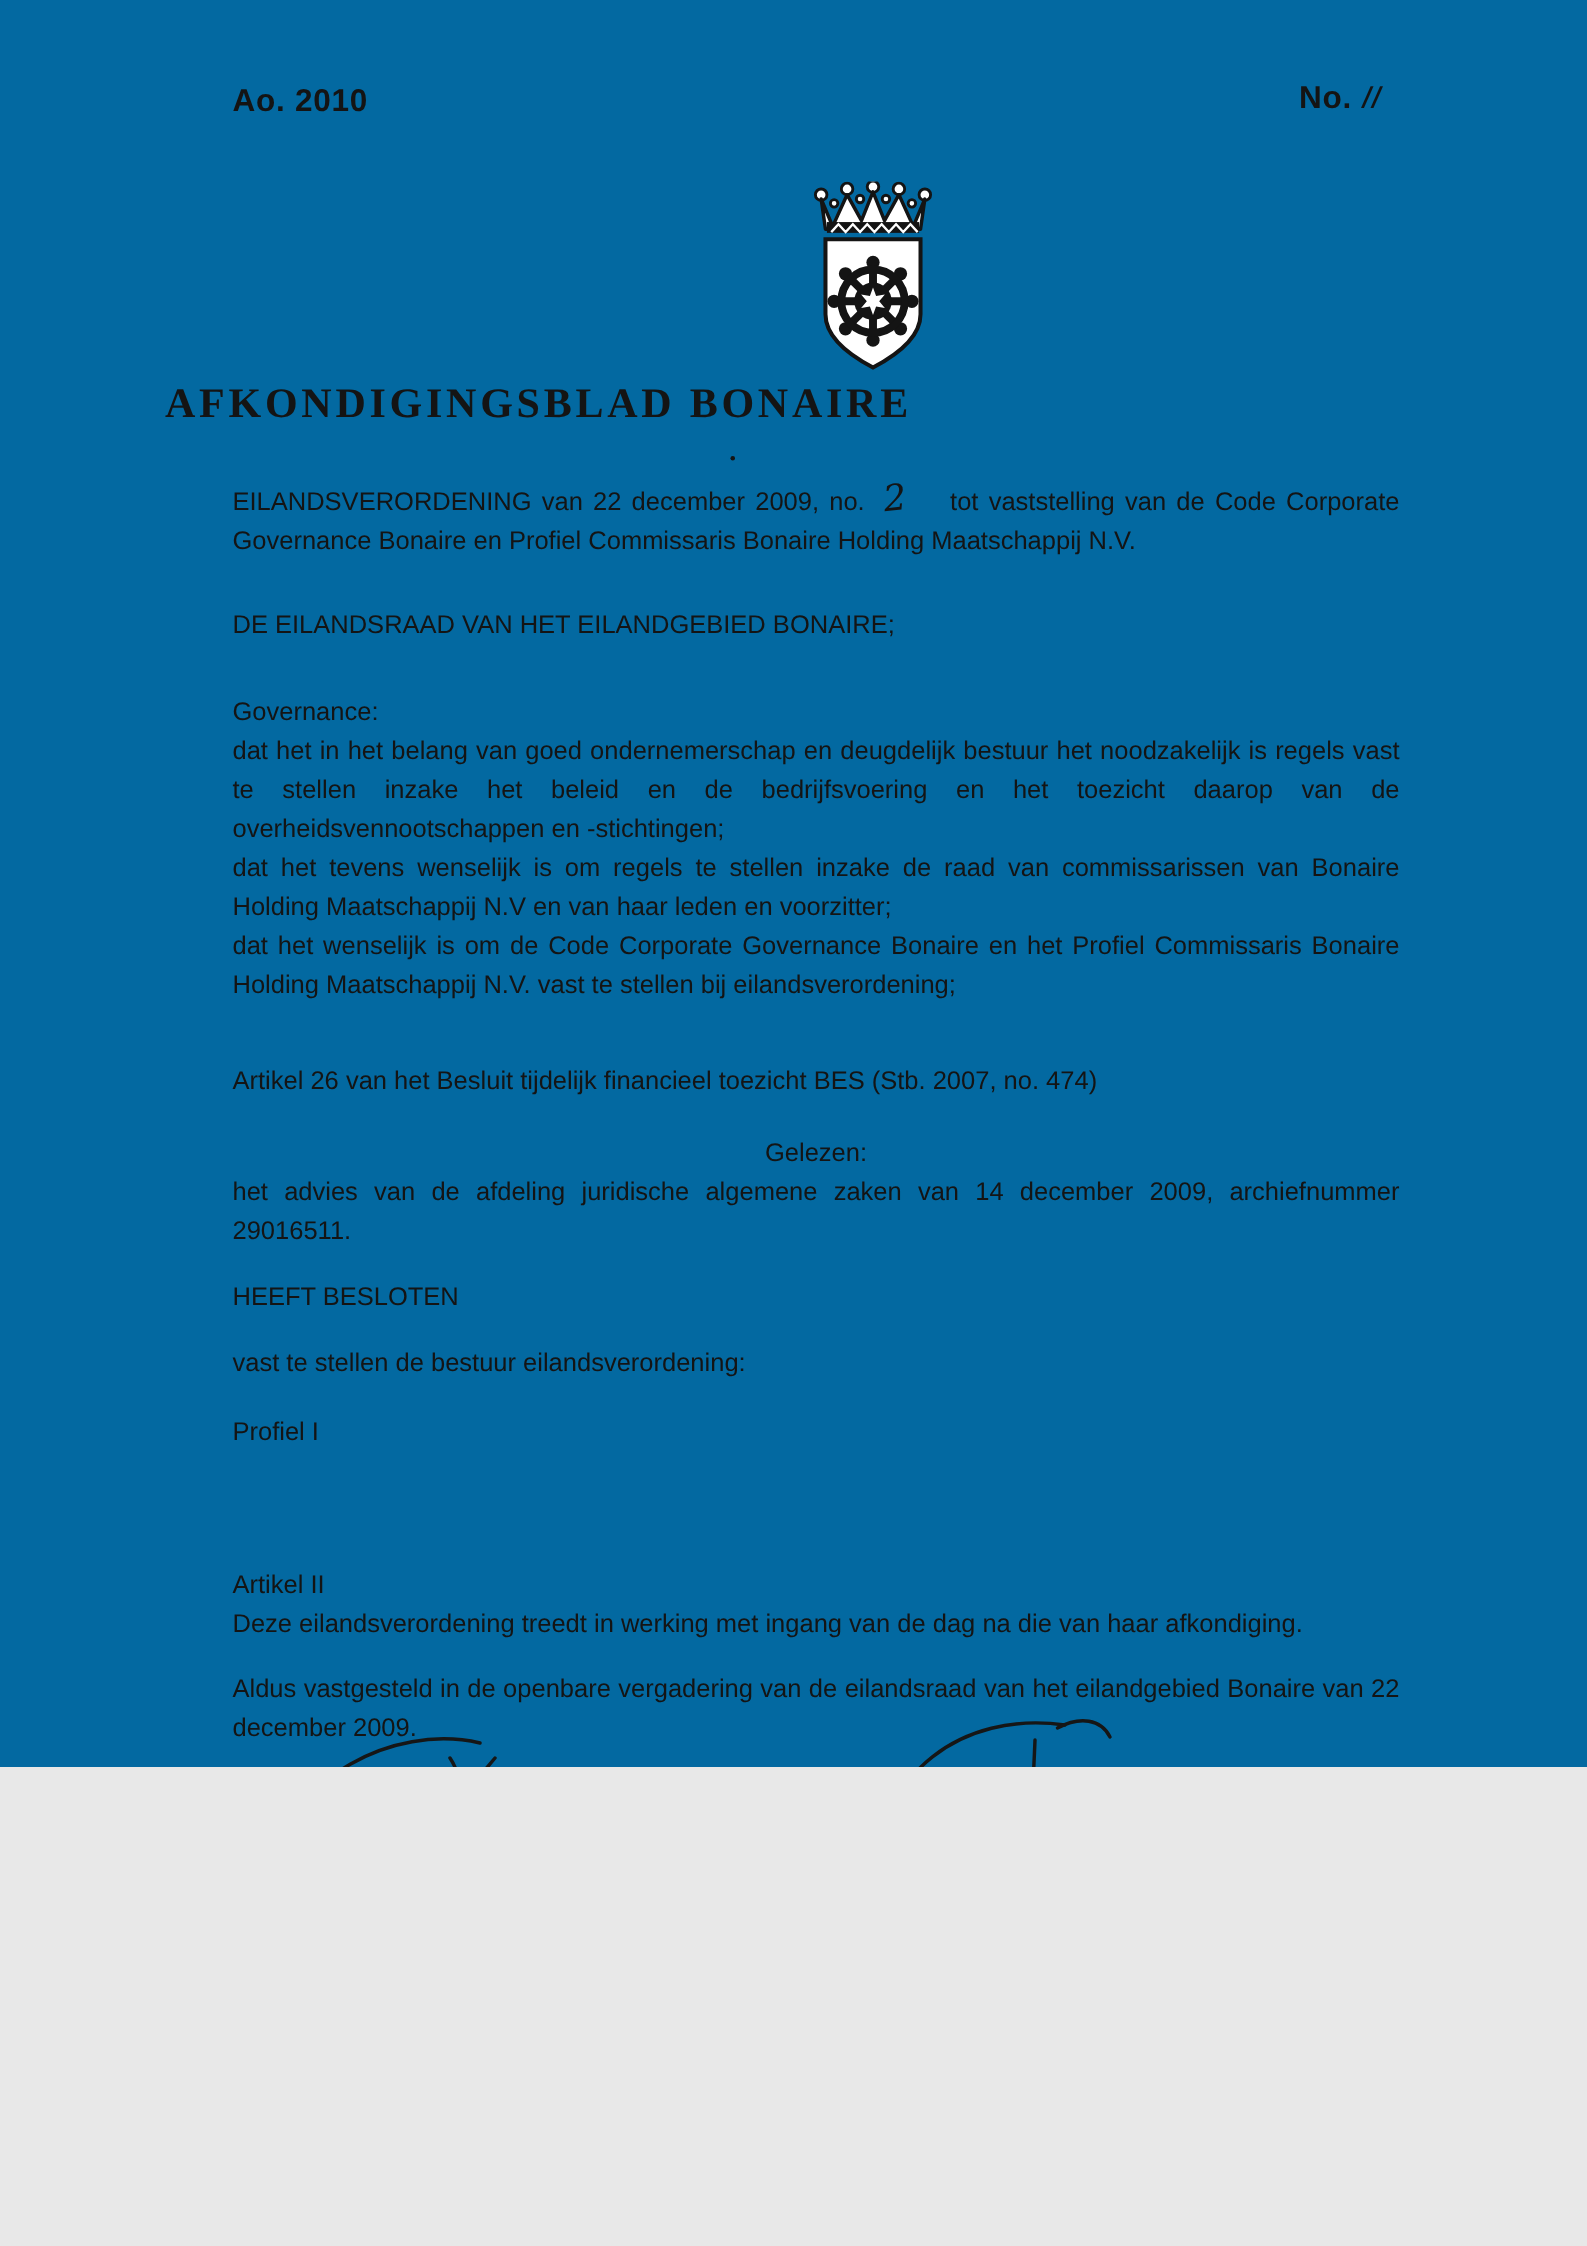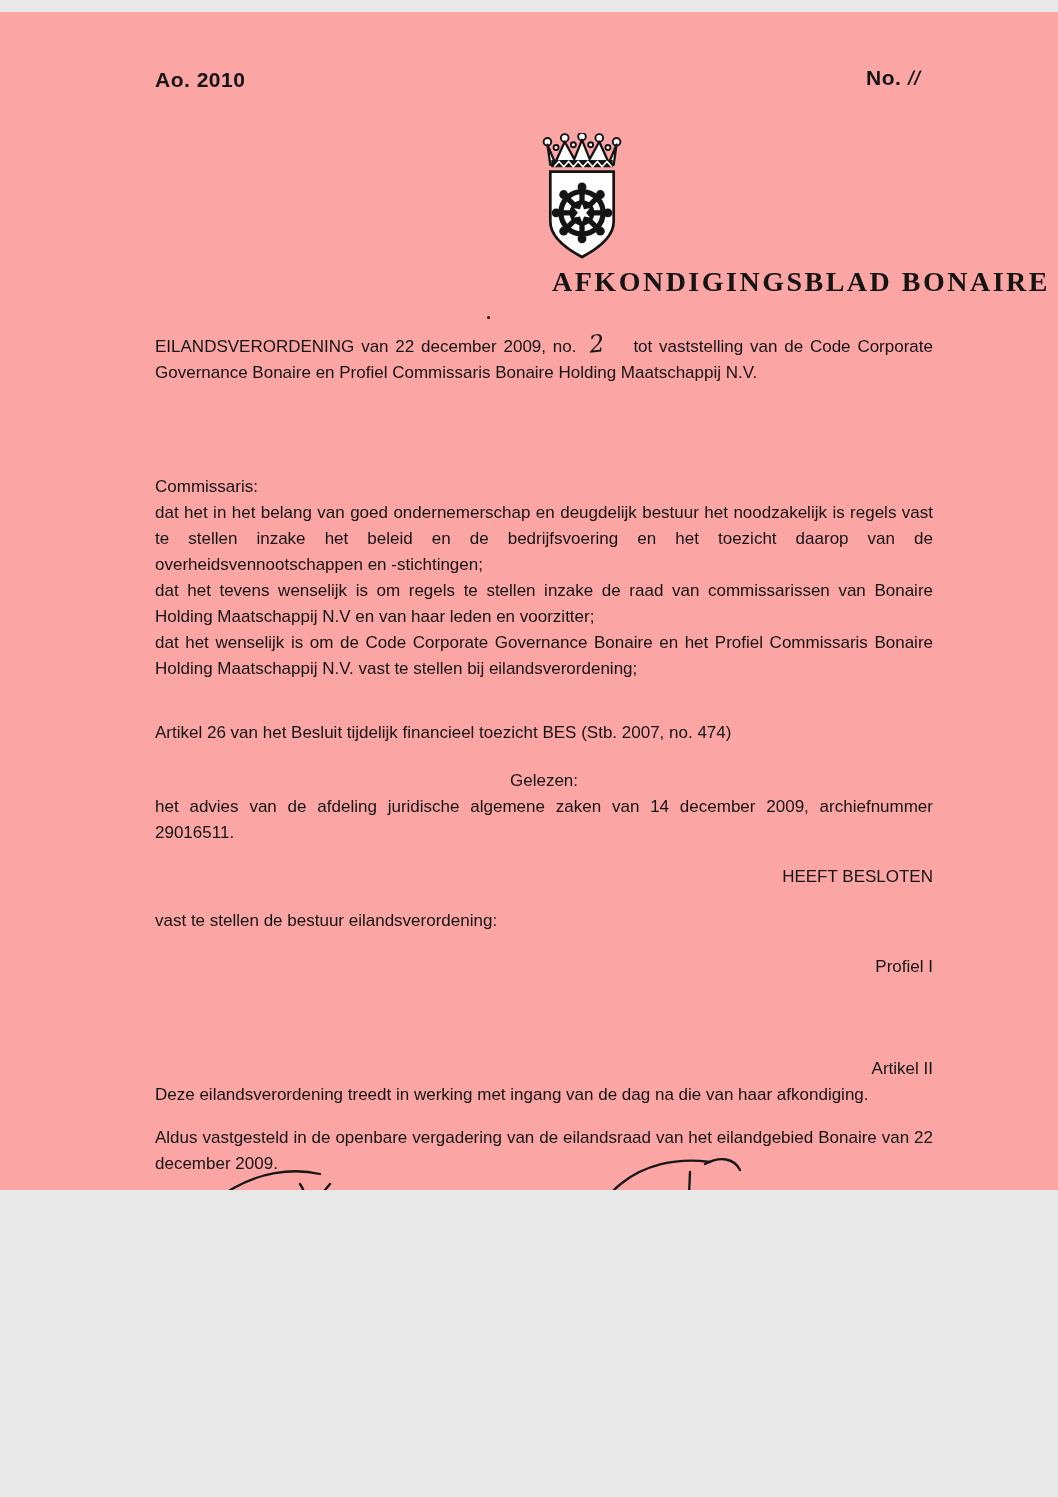--- a/index.html
+++ b/index.html
@@ -1,24 +1,24 @@
 <!DOCTYPE html>
 <html><head>
 <meta charset="utf-8">
 <style>
   html,body { margin:0; padding:0; background:#e8e8e8; }
   .page {
-    position:relative; width:1058px; height:1178px; margin:12px auto;
-    background:#fca5a5; color:#141414; overflow:hidden;
+    position:relative; width:1058px; height:1178px; margin:0 auto;
+    background:#0369a1; color:#141414; overflow:hidden;
     font-family:"Liberation Sans", sans-serif;
   }
   .abs { position:absolute; }
   .body { font-size:17px; line-height:26px; }
   .just { text-align:justify; }
-  .center { text-align:right; }
+  .center { text-align:left; }
   .bold { font-weight:normal; }
   .hdr { font-size:21px; font-weight:bold; letter-spacing:0.5px; }
   .pgnum { font-style:italic; display:inline-block; transform:skewX(-14deg); font-weight:normal; }
   .masthead-title {
     font-family:"Liberation Serif", serif; font-weight:bold;
     font-size:28px; letter-spacing:2.5px; white-space:nowrap;
   }
   .title-dot { width:3px; height:3px; background:#141414; border-radius:50%; }
   .hand-number {
     font-family:"DejaVu Serif", serif; font-style:italic; font-size:24px;
@@ -92,22 +92,23 @@
   </div>
   <div class="abs title-dot" style="left:487px; top:304px;"></div>
 
   <p class="abs body just" style="left:155px; top:322px; width:778px; margin:0;">
     <span class="bold">EILANDSVERORDENING</span>
     <span>van 22 december 2009, no.</span>
     <span class="hand-number">2</span>
     <span>tot vaststelling van de Code Corporate Governance Bonaire en Profiel Commissaris Bonaire Holding Maatschappij N.V.</span>
   </p>
 
+  <div class="abs body bold center" style="left:155px; top:404px; width:810px;">DE EILANDSRAAD VAN HET EILANDGEBIED BONAIRE;</div>
 
-  <div class="abs body" style="left:155px; top:462px; width:778px;">Commissaris:</div>
+  <div class="abs body" style="left:155px; top:462px; width:778px;">Governance:</div>
   <p class="abs body just" style="left:155px; top:488px; width:778px; margin:0;">dat het in het belang van goed ondernemerschap en deugdelijk bestuur het noodzakelijk is regels vast te stellen inzake het beleid en de bedrijfsvoering en het toezicht daarop van de overheidsvennootschappen en -stichtingen;</p>
   <p class="abs body just" style="left:155px; top:566px; width:778px; margin:0;">dat het tevens wenselijk is om regels te stellen inzake de raad van commissarissen van Bonaire Holding Maatschappij N.V en van haar leden en voorzitter;</p>
   <p class="abs body just" style="left:155px; top:618px; width:778px; margin:0;">dat het wenselijk is om de Code Corporate Governance Bonaire en het Profiel Commissaris Bonaire Holding Maatschappij N.V. vast te stellen bij eilandsverordening;</p>
 
   <div class="abs body" style="left:155px; top:708px; width:778px;">Artikel 26 van het Besluit tijdelijk financieel toezicht BES (Stb. 2007, no. 474)</div>
 
   <div class="abs body" style="left:155px; top:756px; width:778px;text-align:center;">Gelezen:</div>
   <p class="abs body just" style="left:155px; top:782px; width:778px; margin:0;">het advies van de afdeling juridische algemene zaken van 14 december 2009, archiefnummer 29016511.</p>
 
   <div class="abs body bold center" style="left:155px; top:852px; width:778px;">HEEFT BESLOTEN</div>

